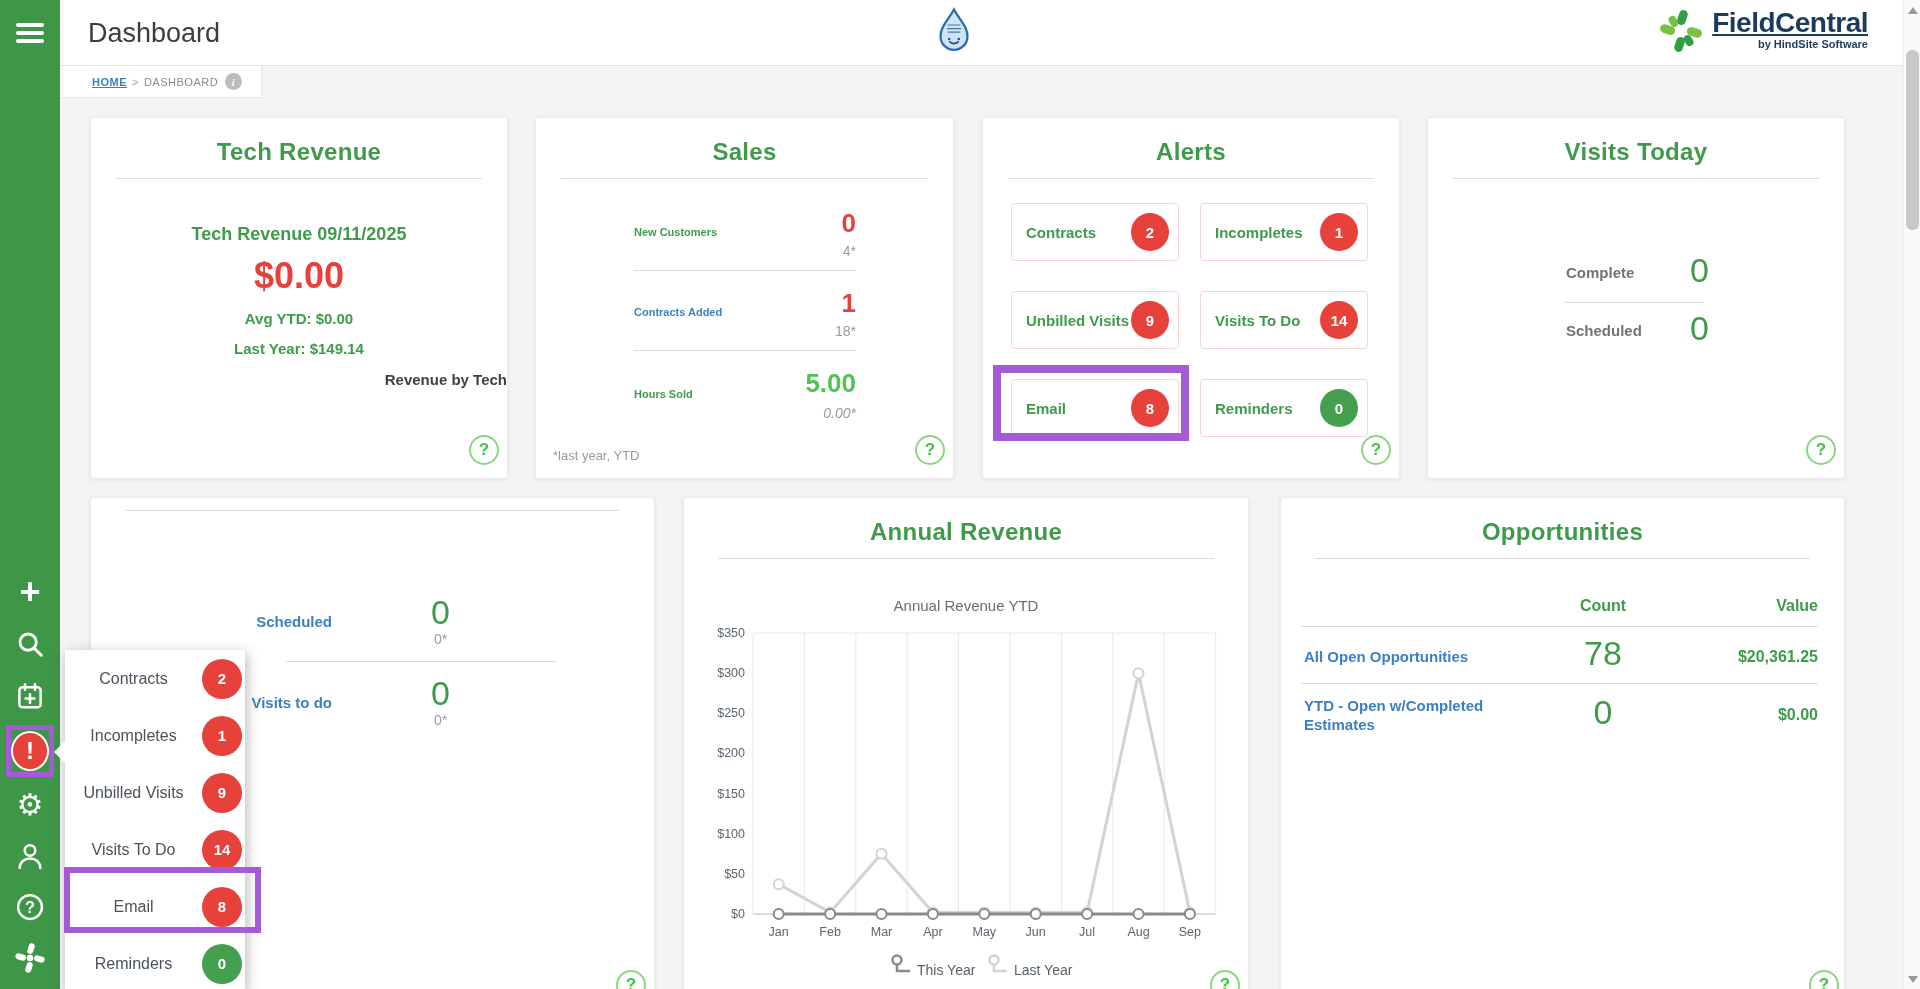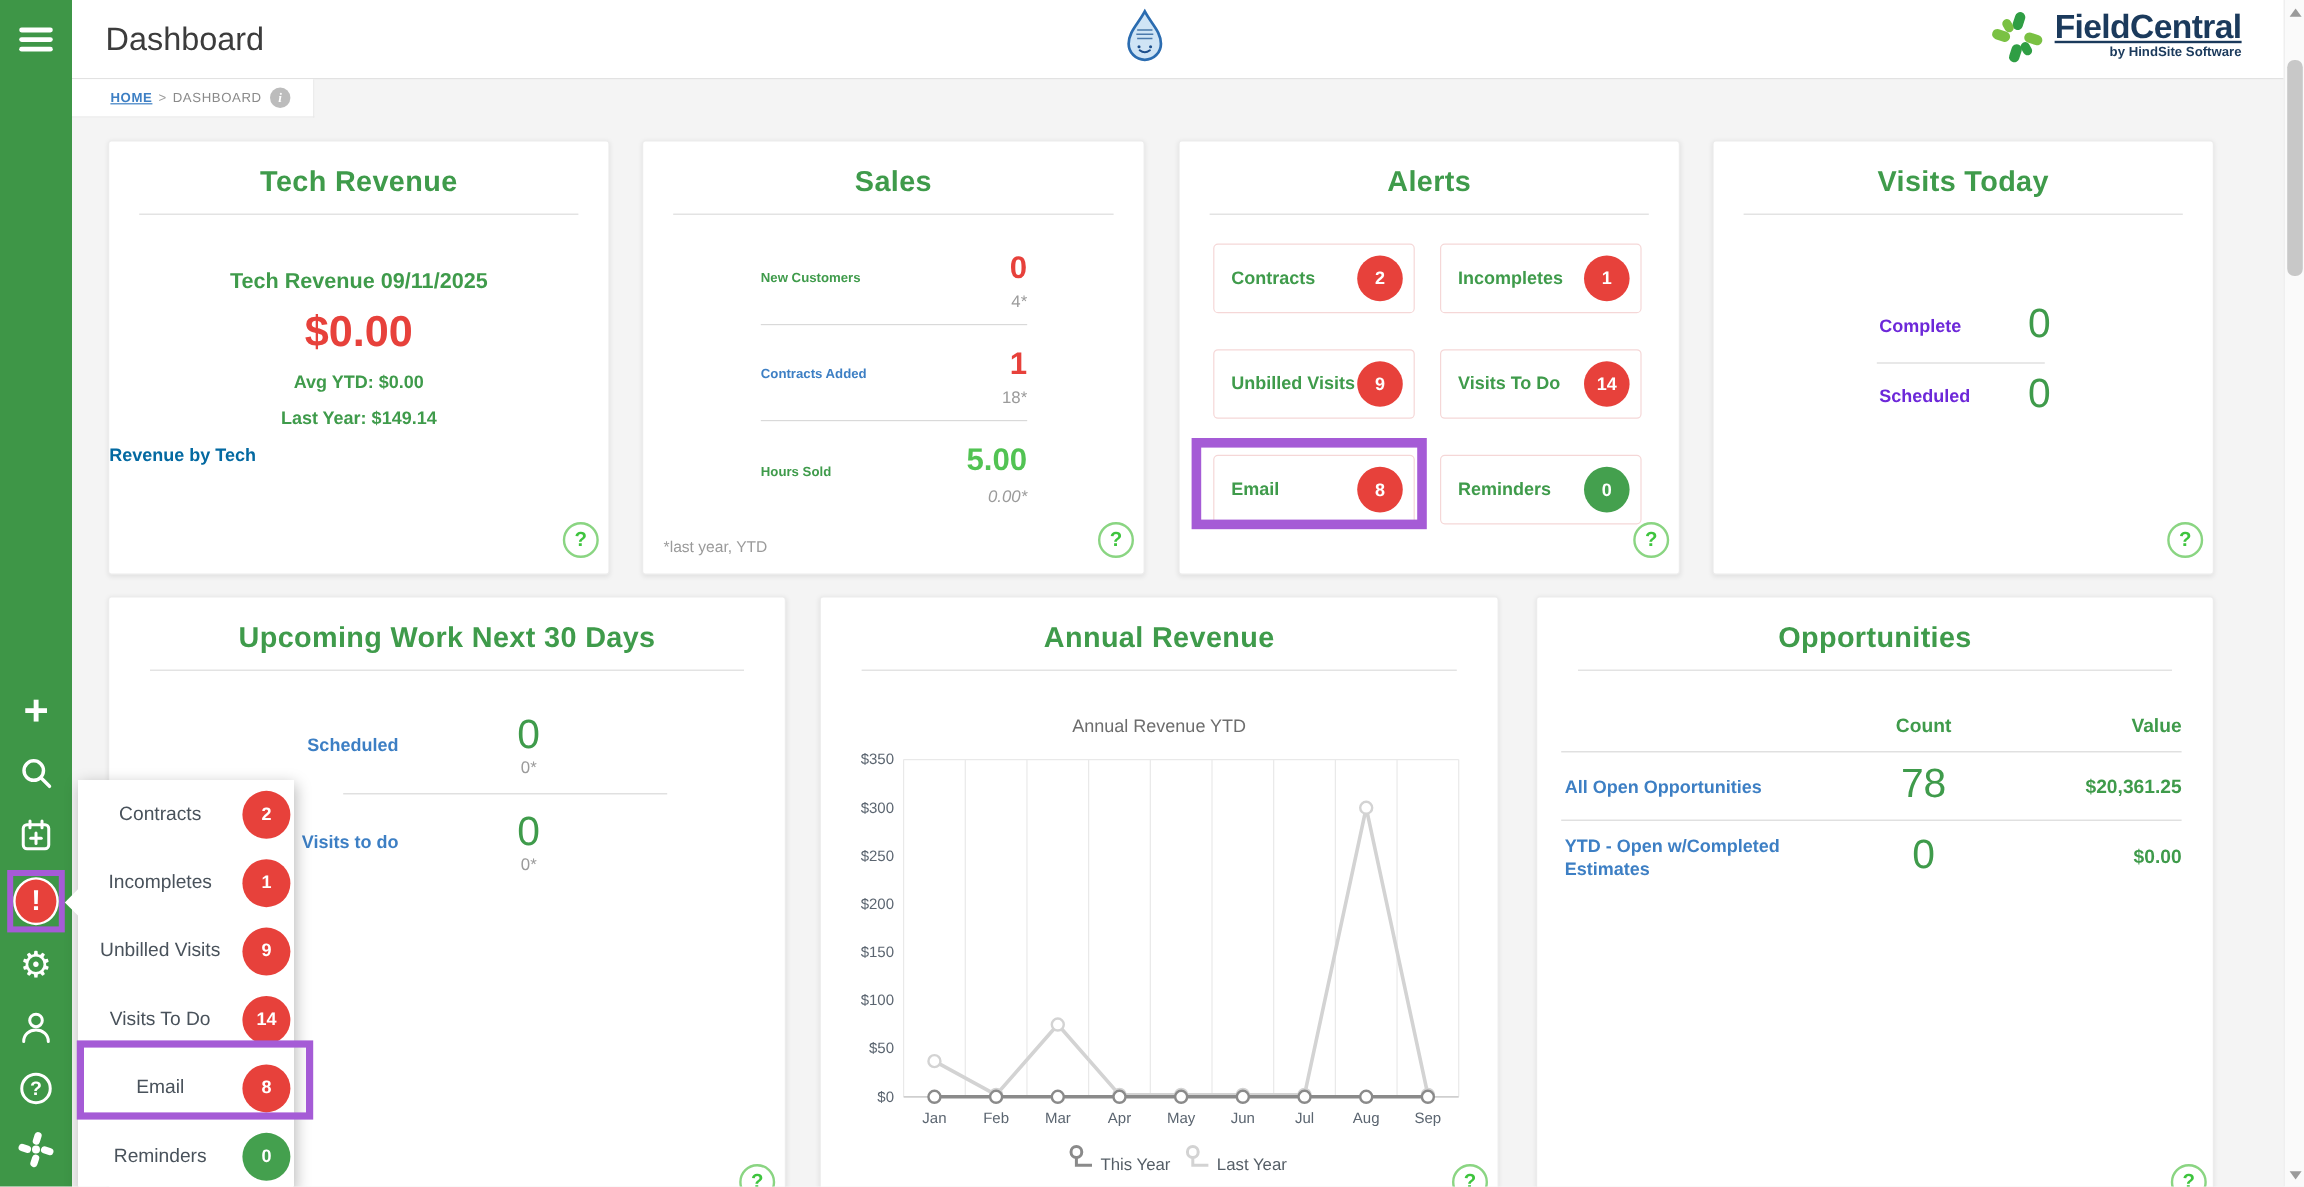--- a/index.html
+++ b/index.html
@@ -60,21 +60,21 @@
   #card-alerts  { left:982px; top:117px; width:418px; height:362px; }
   #card-visits  { left:1427px;top:117px; width:418px; height:362px; }
   #card-upcoming{ left:90px;  top:497px; width:565px; height:520px; }
   #card-annual  { left:683px; top:497px; width:566px; height:520px; }
   #card-opps    { left:1280px;top:497px; width:565px; height:520px; }
 
   
   #tech-heading { text-align:center; color:#3f9b4b; font-size:18px; font-weight:bold; margin-top:45px; }
   #tech-amount  { text-align:center; color:#e7413b; font-size:36px; font-weight:bold; margin-top:10px; }
   #tech-avg, #tech-last { text-align:center; color:#3f9b4b; font-size:15px; font-weight:bold; margin-top:13px; }
-  #tech-link { text-align:left; color:#0369a1; font-size:15px; font-weight:bold; margin-top:14px; cursor:pointer; }
+  #tech-link { text-align:right; color:#404040; font-size:15px; font-weight:bold; margin-top:14px; cursor:pointer; }
   #tech-refresh-row { text-align:center; margin-top:14px; }
   #tech-refresh { display:inline-block; padding:6px 20px; border:2px solid #3e9647; border-radius:6px;
                   color:#3f9b4b; background:#fff; font-size:16px; font-weight:bold; cursor:pointer; }
 
   
   .sales-row { position:absolute; left:98px; width:222px; }
   .sales-label { position:absolute; left:0; font-size:11px; font-weight:bold; }
   .sales-label.green { color:#3f9b4b; } .sales-label.blue { color:#3d7fc4; cursor:pointer; }
   .sales-val { position:absolute; right:0; text-align:right; font-size:26px; font-weight:bold; color:#e7413b; line-height:26px; }
   .sales-val.bright { color:#52c353; }
@@ -87,21 +87,21 @@
                 background:#fff; cursor:pointer; }
   .alert-tile .tile-label { position:absolute; left:14px; top:50%; transform:translateY(-50%);
                             color:#3f9b4b; font-size:15px; font-weight:bold; }
   .badge { position:absolute; right:9px; top:50%; transform:translateY(-50%); width:38px; height:38px; border-radius:50%;
            color:#fff; font-size:15px; font-weight:bold; display:flex; align-items:center; justify-content:center; }
   .badge.red { background:#e7413b; } .badge.green { background:#44a04e; }
   #alerts-purple-box { position:absolute; left:10px; top:247px; width:196px; height:76px;
                        border:8px solid #a55bd6; z-index:6; pointer-events:none; }
 
   
-  .vt-label { position:absolute; font-size:15px; font-weight:bold; color:#6d28d9; cursor:pointer; }
+  .vt-label { position:absolute; font-size:15px; font-weight:bold; color:#737373; cursor:pointer; }
   .vt-val { position:absolute; font-size:34px; color:#3f9b4b; }
   #vt-div { position:absolute; left:136px; top:184px; width:140px; height:1px; background:#d9d9d9; }
 
   
   .up-label { position:absolute; font-size:15px; font-weight:bold; color:#3d7fc4; text-align:right; width:120px; cursor:pointer; }
   .up-val { position:absolute; font-size:34px; color:#3f9b4b; }
   .up-sub { position:absolute; font-size:14px; color:#9b9b9b; }
   #up-div { position:absolute; left:195px; top:163px; width:270px; height:1px; background:#d9d9d9; }
 
   
@@ -299,21 +299,20 @@
     <div class="card-rule"></div>
     <span class="vt-label" style="left:138px;top:146px;">Complete</span>
     <span class="vt-val" style="left:262px;top:133px;">0</span>
     <div id="vt-div"></div>
     <span class="vt-label" style="left:138px;top:204px;">Scheduled</span>
     <span class="vt-val" style="left:262px;top:191px;">0</span>
     <span class="help-btn" style="right:8px;bottom:13px;">?</span>
   </section>
 
   <section class="card" id="card-upcoming">
-    <div class="card-title">Upcoming Work Next 30 Days</div>
     <div class="card-rule"></div>
     <span class="up-label" style="left:121px;top:115px;">Scheduled</span>
     <span class="up-val" style="left:340px;top:95px;">0</span>
     <span class="up-sub" style="left:343px;top:133px;">0*</span>
     <div id="up-div"></div>
     <span class="up-label" style="left:121px;top:196px;">Visits to do</span>
     <span class="up-val" style="left:340px;top:176px;">0</span>
     <span class="up-sub" style="left:343px;top:214px;">0*</span>
     <span class="help-btn" style="right:8px;top:472px;">?</span>
   </section>

